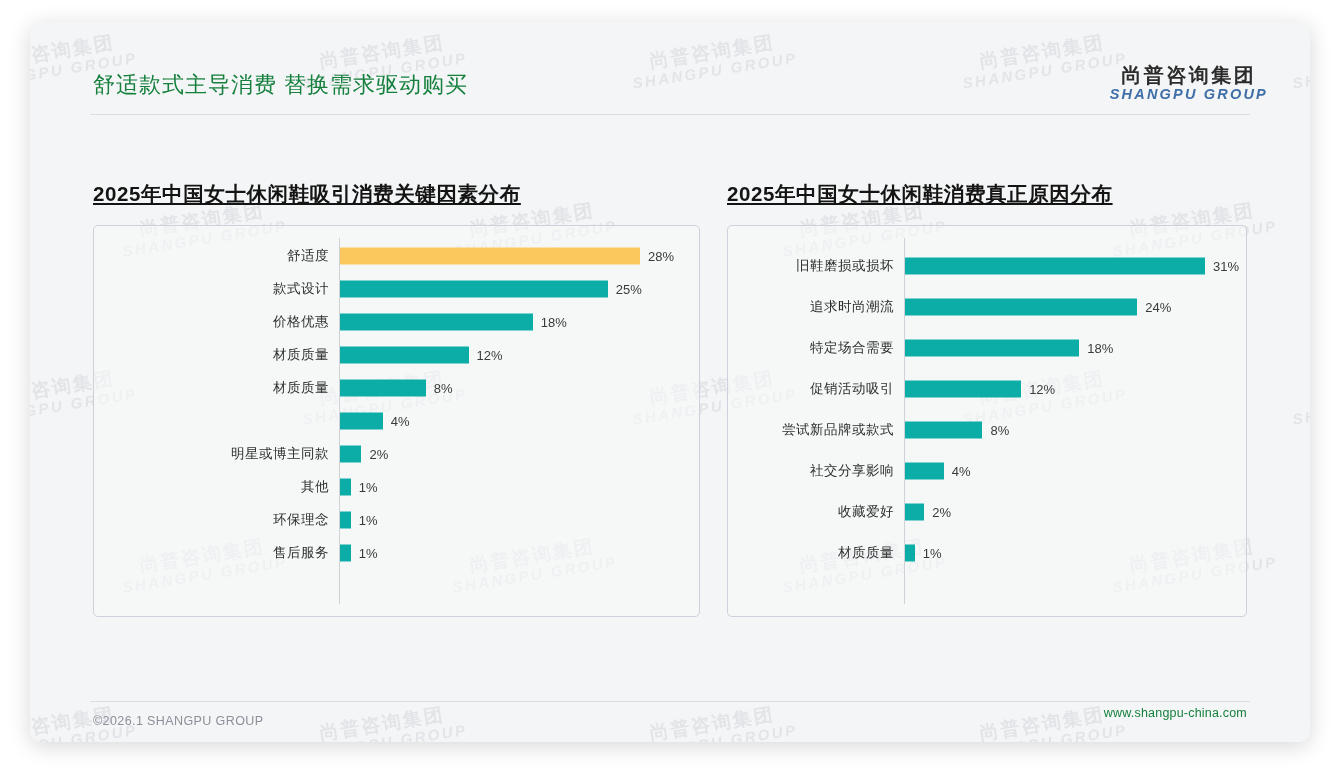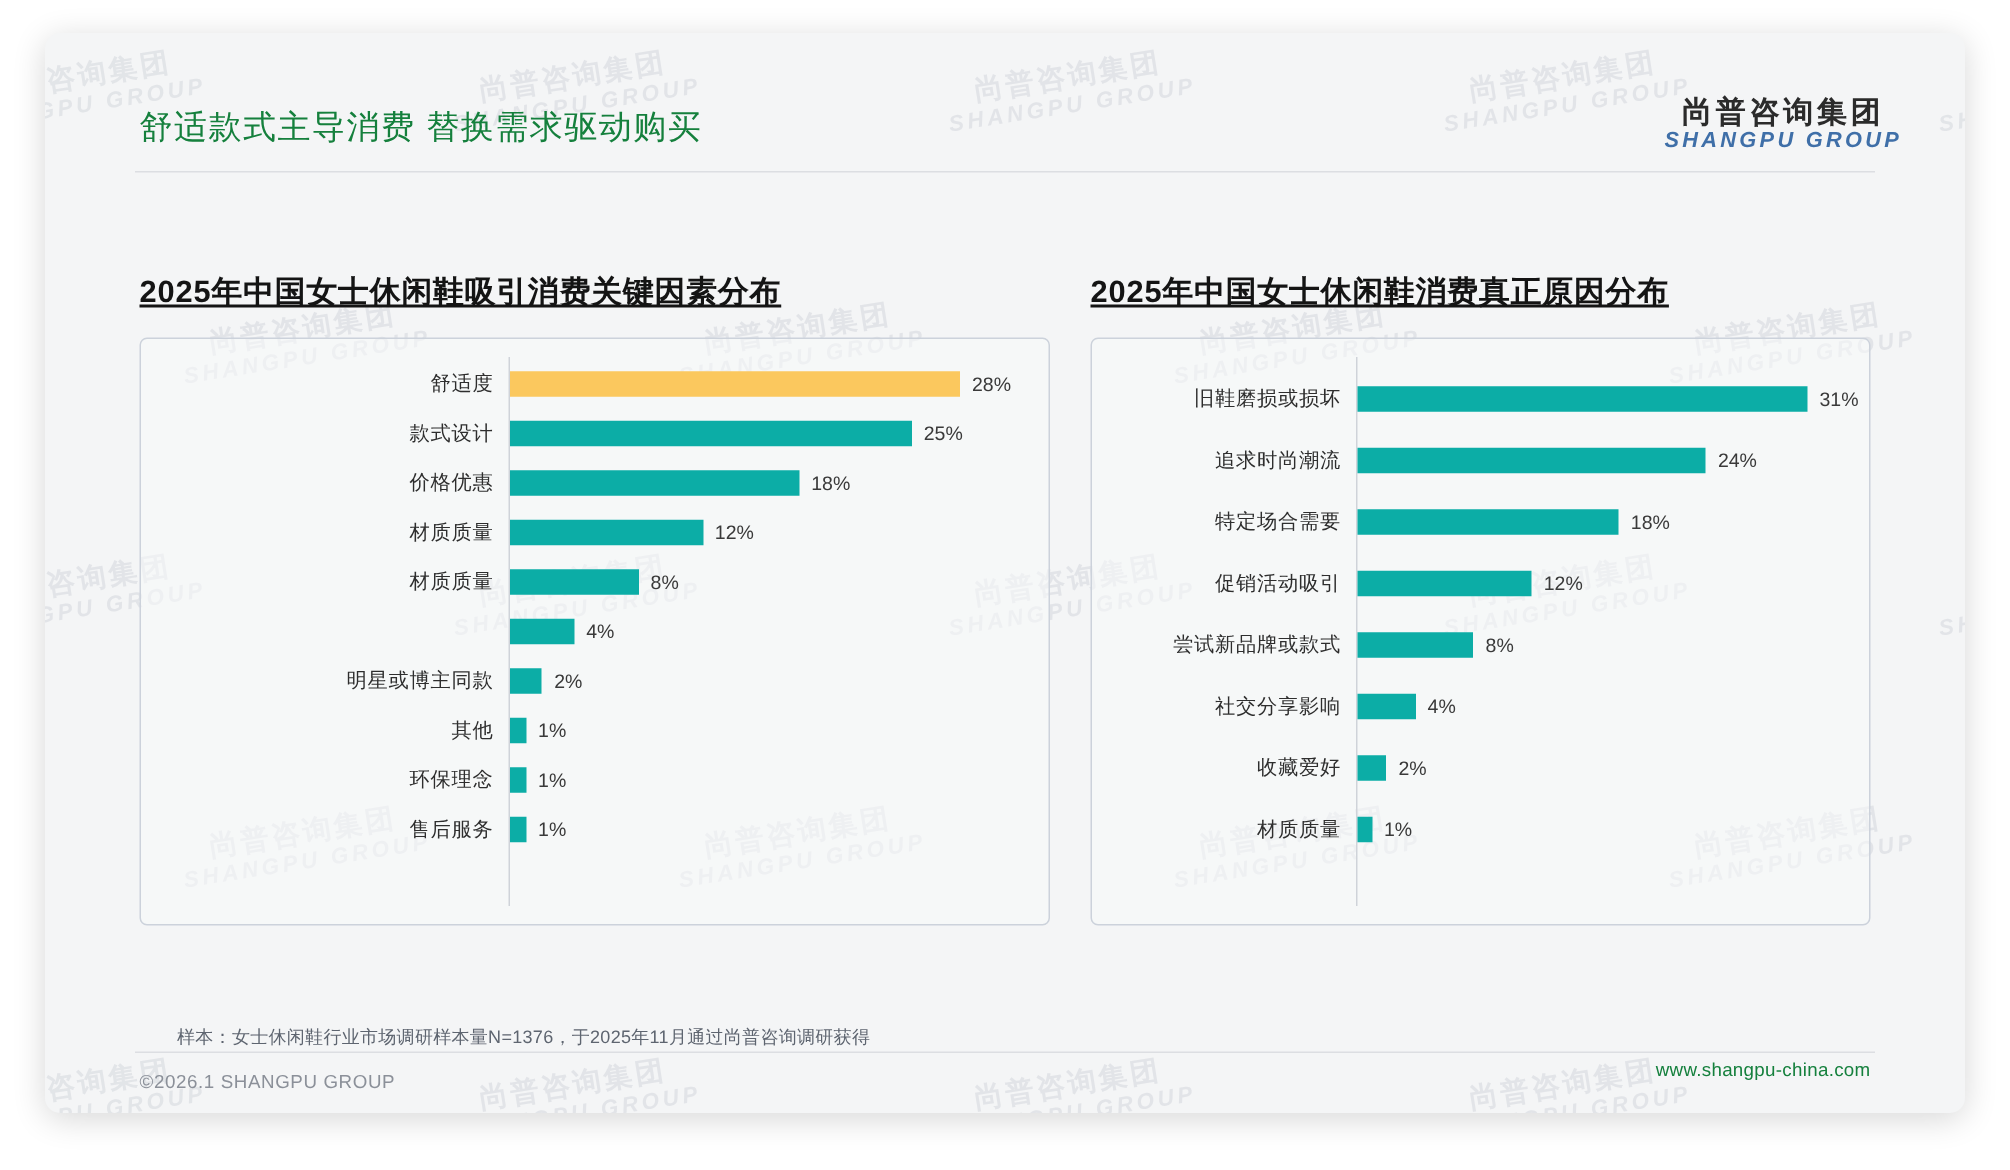--- a/index.html
+++ b/index.html
@@ -319,18 +319,17 @@
             <div class="val-label" style="top: 286px; left: 204.355px;">2%</div>
             <div class="cat-label" style="top: 327px; left: 0px; width: 166px;">材质质量</div>
             <div class="bar" style="top: 327px; left: 177px; width: 9.67742px;"></div>
             <div class="val-label" style="top: 327px; left: 194.677px;">1%</div>
           </div>
       </div>
     </div>
 
   </div>
 
-  <div class="source-note">样本：女士休闲鞋行业市场调研样本量N=1376，于2025年11月通过尚普咨询调研获得</div>
   <div class="footer-rule"></div>
   <div class="copyright">©2026.1 SHANGPU GROUP</div>
   <div class="website">www.shangpu-china.com</div>
 
 </div>
 
 </body></html>

